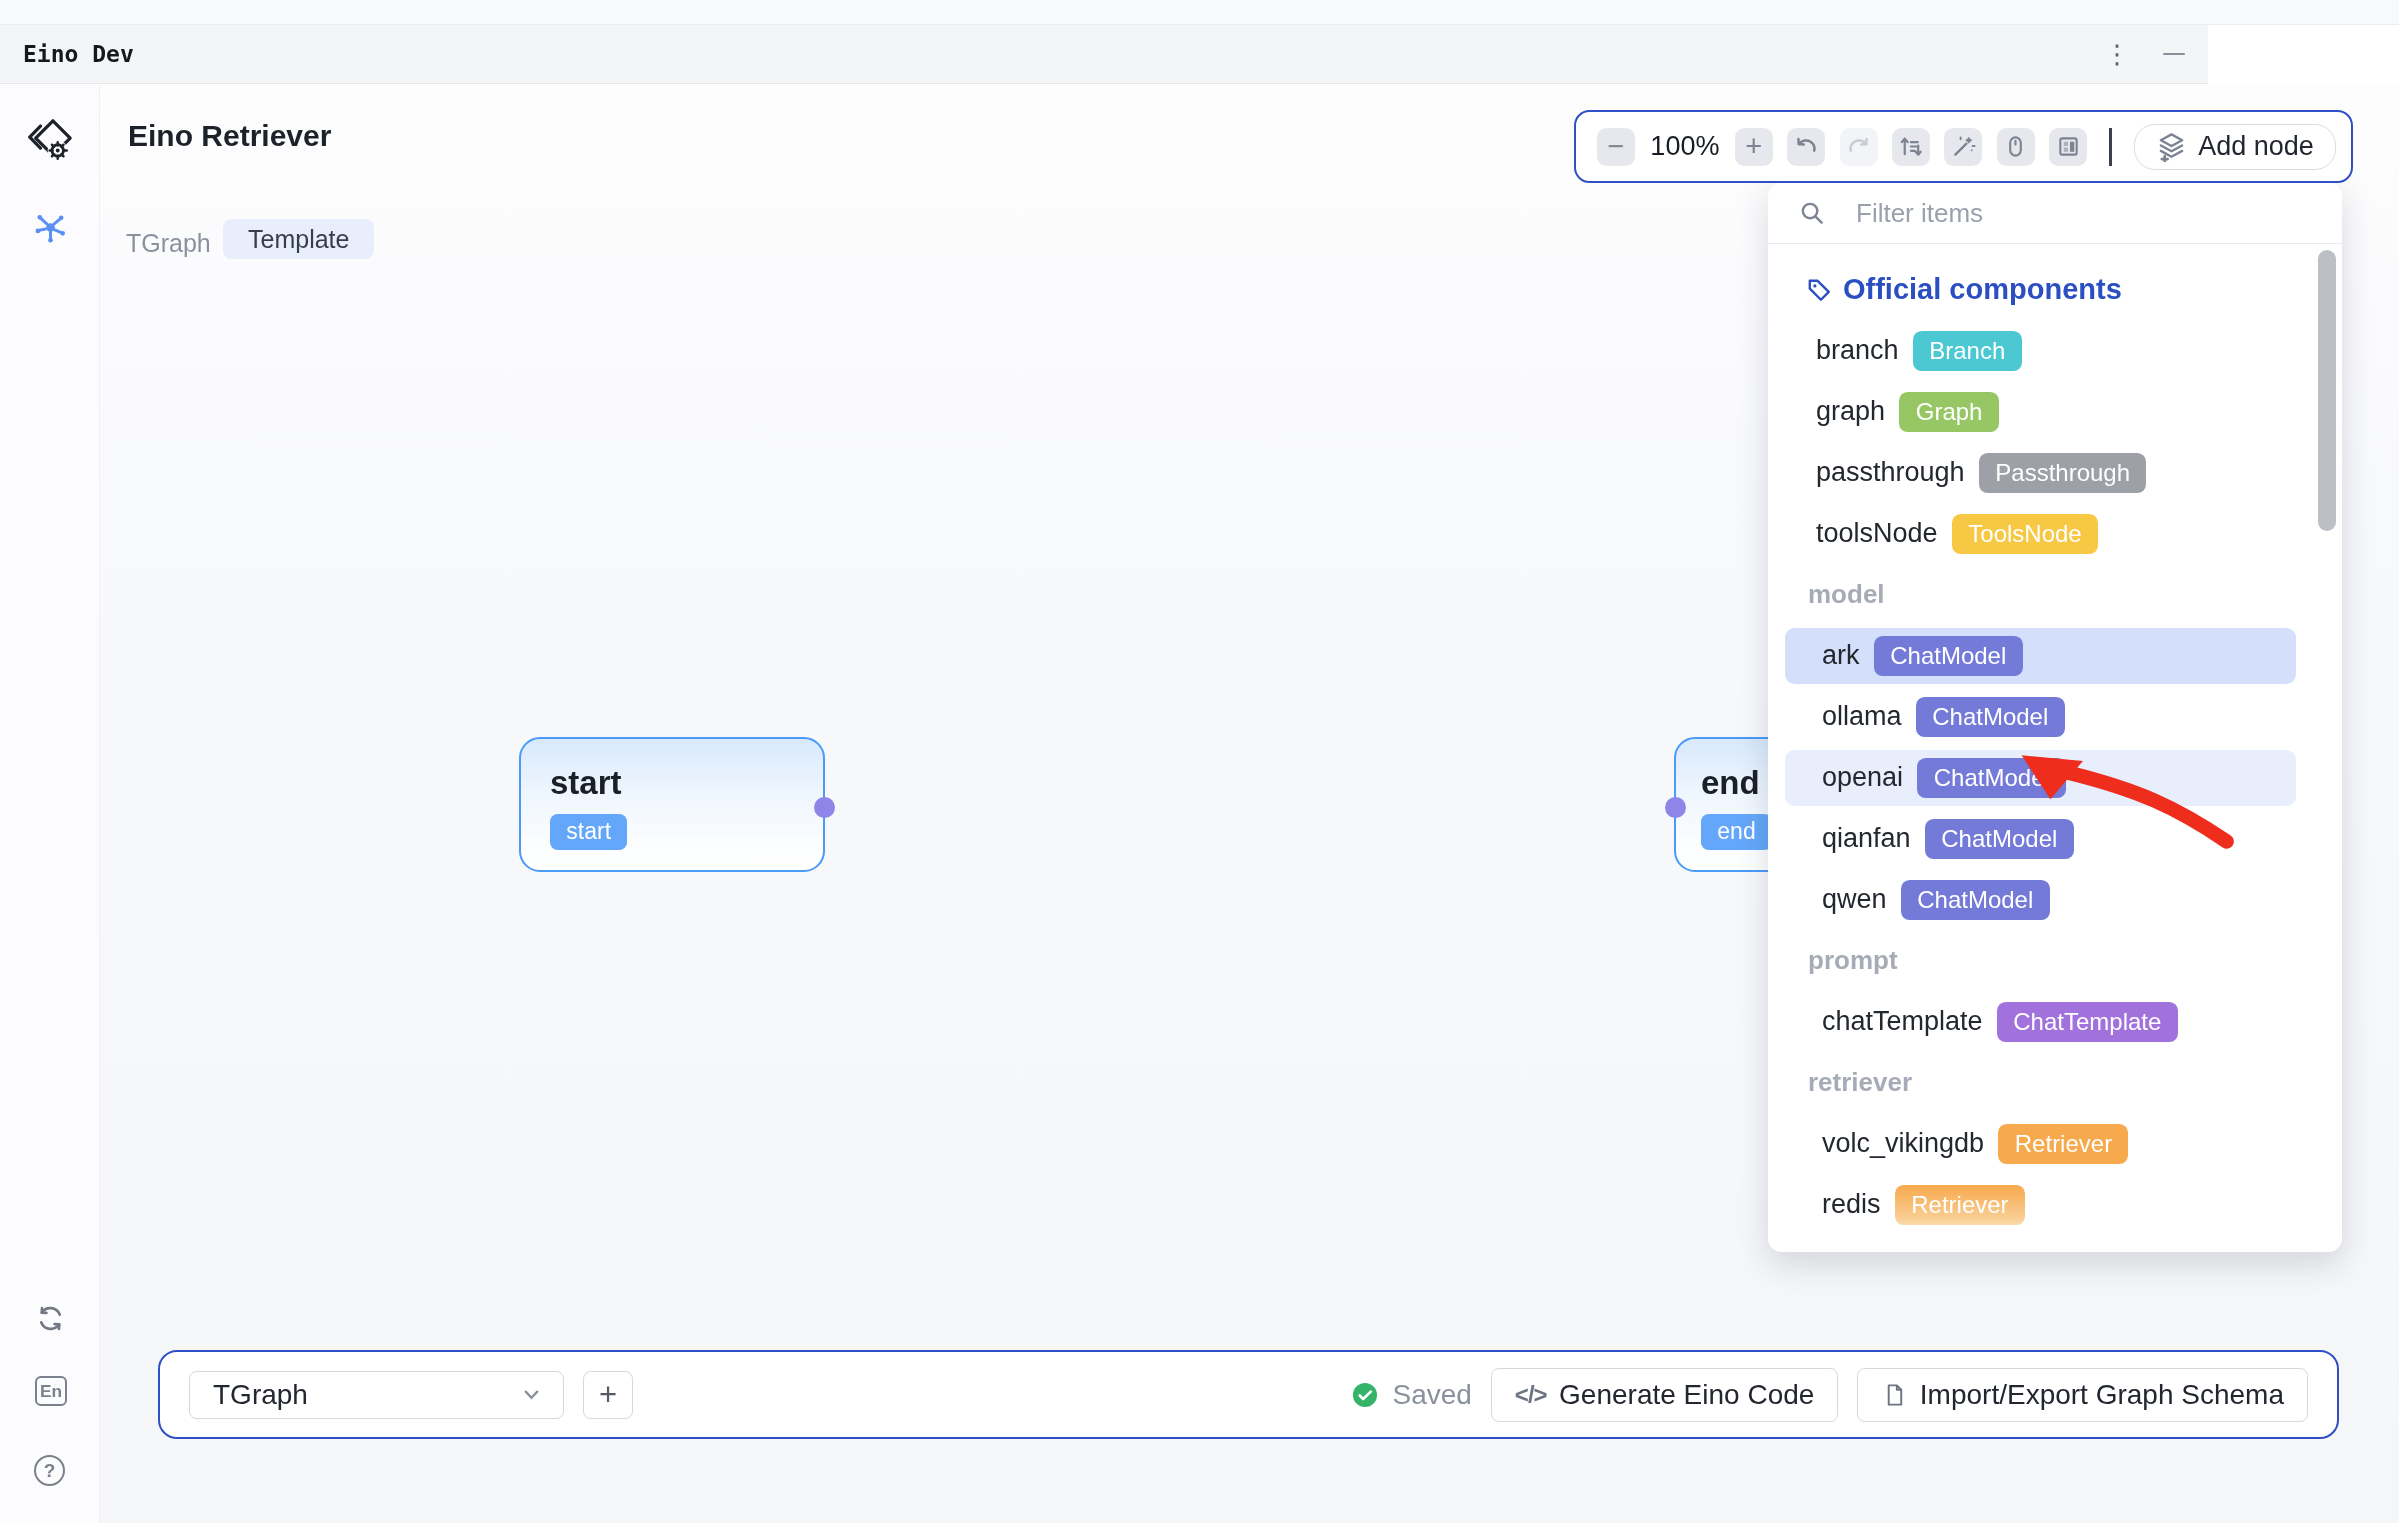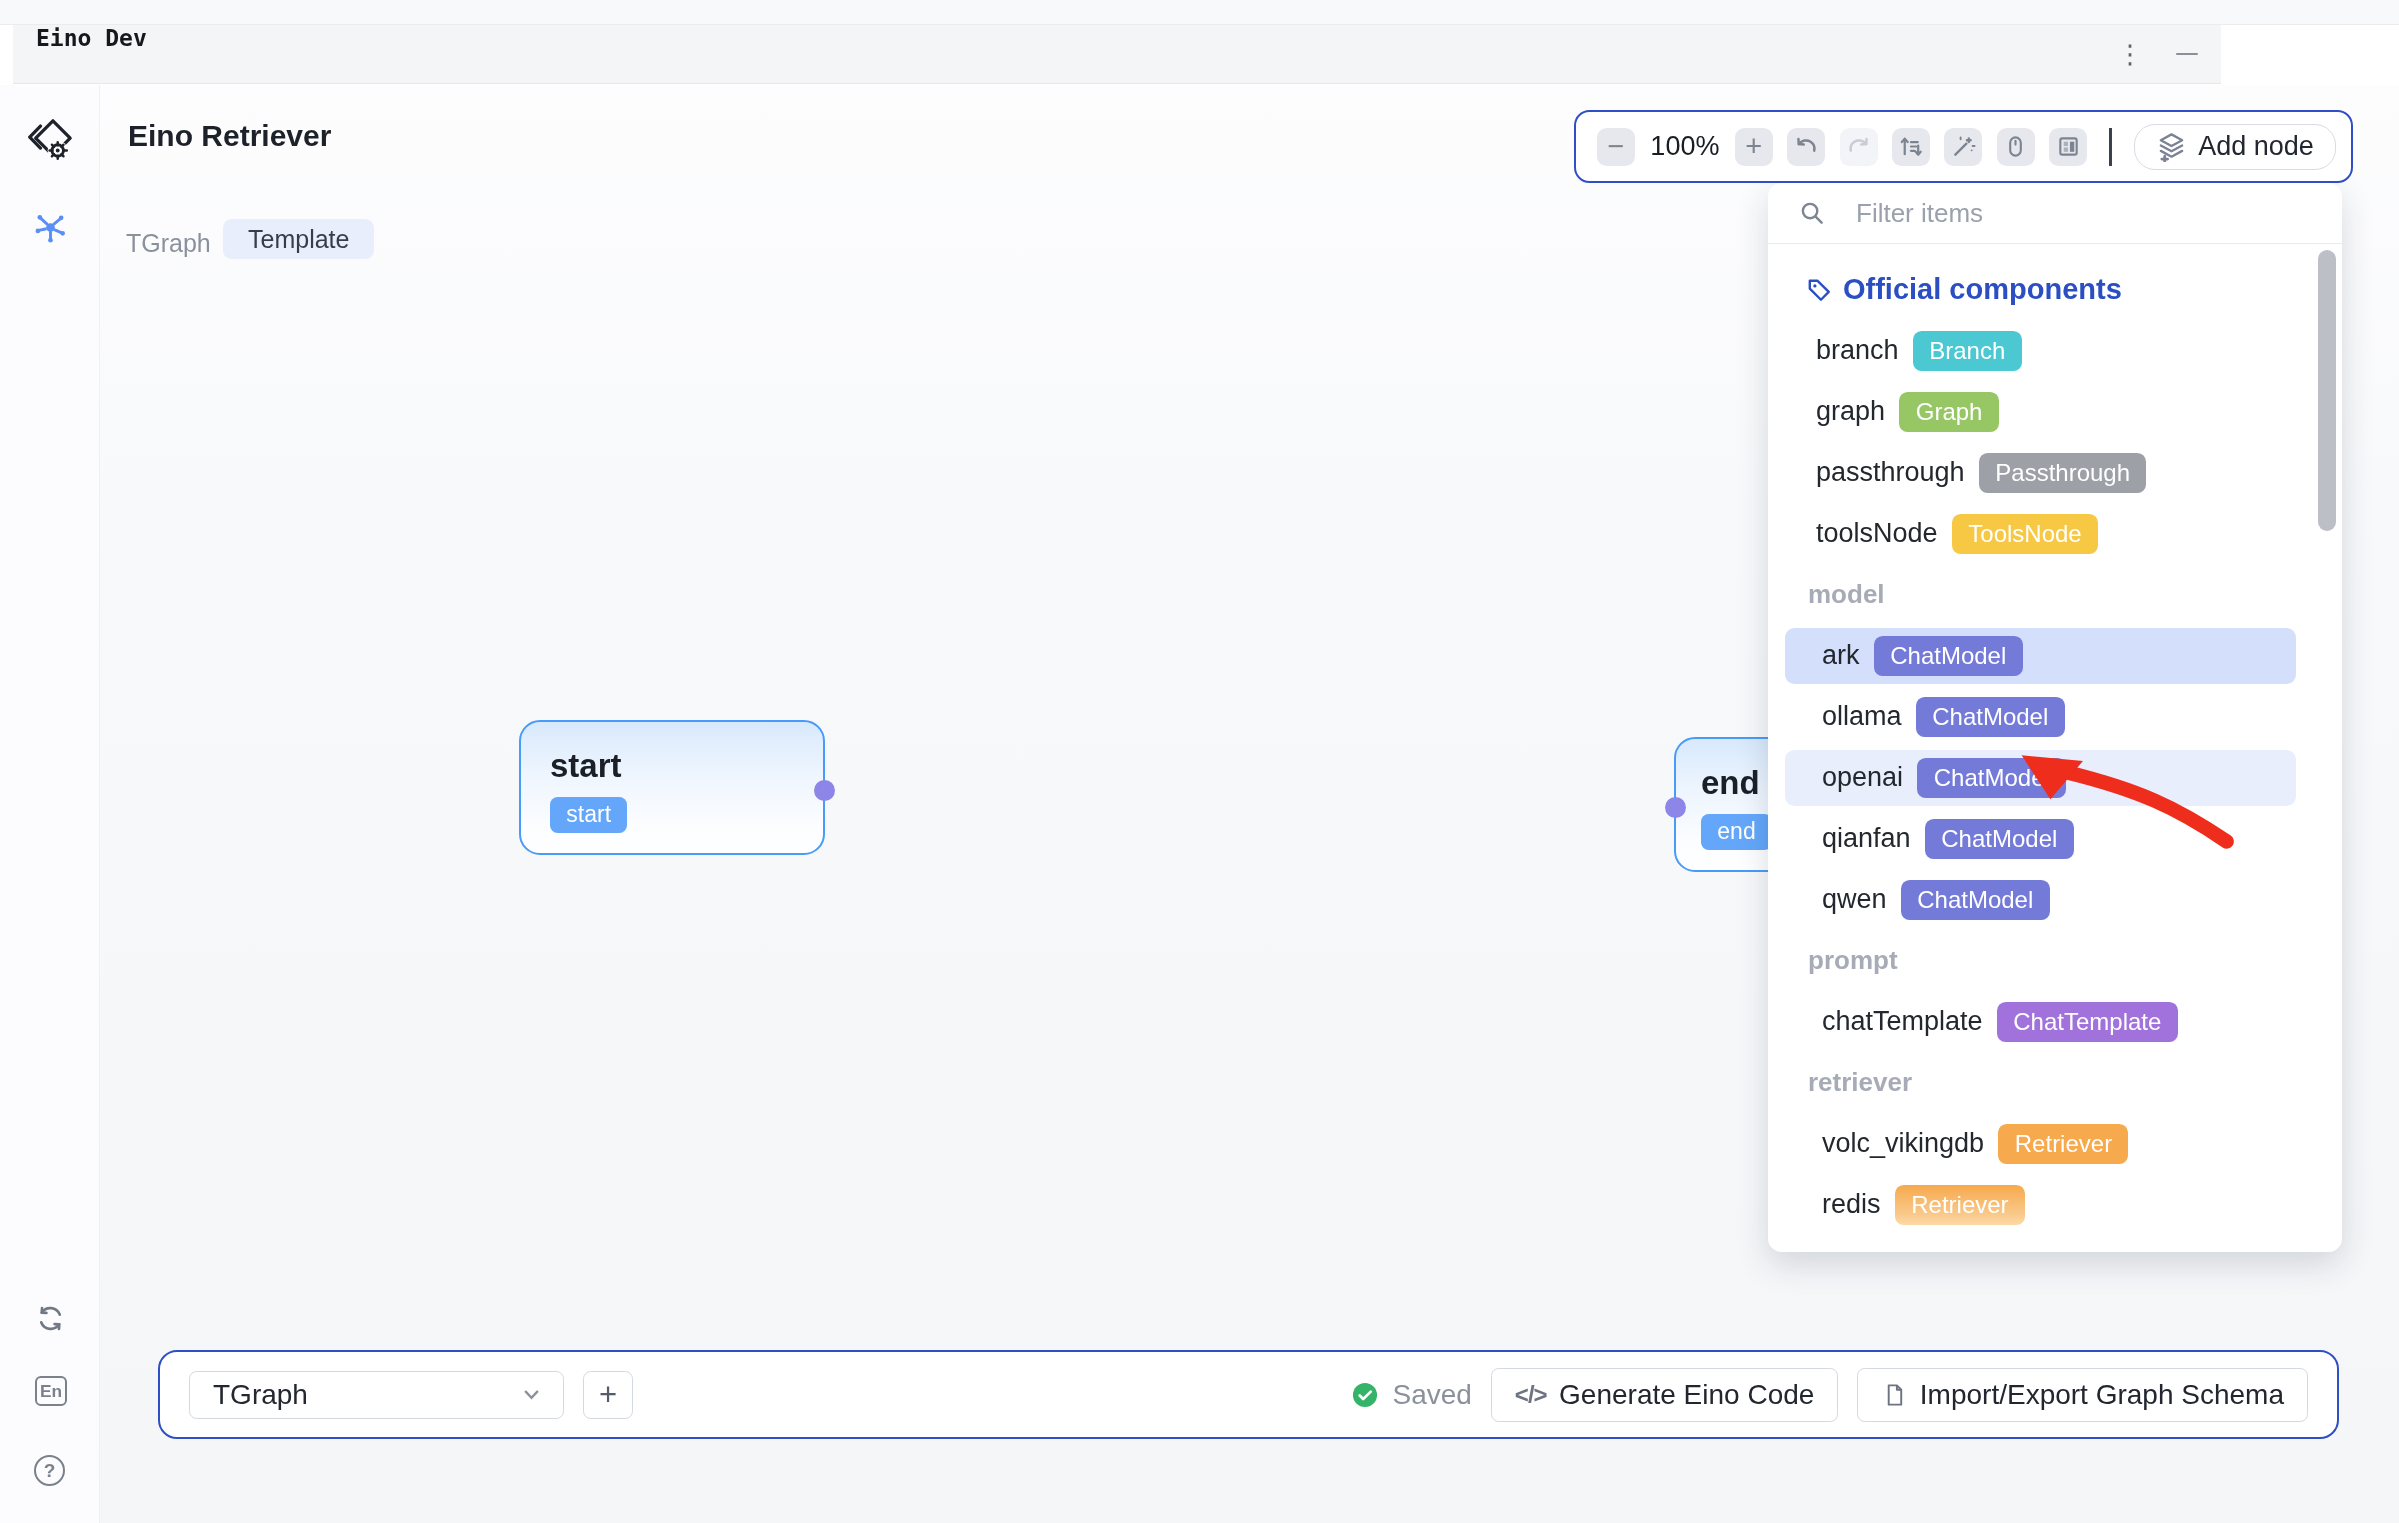--- a/index.html
+++ b/index.html
@@ -1,21 +1,21 @@
 <!DOCTYPE html>
 <html><head>
 <meta charset="utf-8">
 <style>
   html,body{margin:0;padding:0;width:2400px;height:1524px;overflow:hidden;background:#fff;
     font-family:"Liberation Sans",sans-serif;-webkit-font-smoothing:antialiased;}
   .abs{position:absolute;}
   
   .top-strip{left:0;top:0;width:2400px;height:24px;background:#f8f9fb;border-bottom:1px solid #ececf0;}
-  .titlebar{left:13px;top:25px;width:2208px;height:59px;background:#f4f5f7;border-bottom:1px solid #e5e7eb;
-    display:flex;padding:0 23px;box-sizing:border-box;}
+  .titlebar{left:0;top:25px;width:2208px;height:59px;background:#f4f5f7;border-bottom:1px solid #e5e7eb;
+    display:flex;align-items:center;padding:0 23px;box-sizing:border-box;}
   .app-title{font-family:"DejaVu Sans Mono",monospace;font-weight:bold;font-size:23px;color:#16181d;}
   .titlebar-right{margin-left:auto;display:flex;align-items:center;gap:33px;}
   .kebab{font-size:26px;color:#5d636e;line-height:1;letter-spacing:0;}
   .min-line{width:22px;height:2.9px;background:#8a8f99;border-radius:1.9px;}
   
   .sidebar{left:0;top:85px;width:99px;height:1439px;background:#fcfcfe;border-right:1px solid #eef0f3;}
   .side-icon{position:absolute;left:34px;width:33px;height:33px;color:#737984;}
   .side-icon svg{width:100%;height:100%;display:block;}
   .lang-box{left:35px;top:1376px;width:32px;height:30px;border:2.4px solid #7b818c;border-radius:5.8px;
     display:flex;align-items:center;justify-content:center;font-size:17.3px;font-weight:bold;color:#7b818c;box-sizing:border-box;}
@@ -146,21 +146,21 @@
 <div class="abs help-circle">
   <span>?</span>
 </div>
 
 <div class="abs page-title">Eino Retriever</div>
 <div class="abs tab-plain">TGraph</div>
 <div class="abs tab-pill">
   <span>Template</span>
 </div>
 
-<div class="abs node" style="left:519px;top:720px;">
+<div class="abs node" style="left:519px;top:737px;">
   <div class="node-title">start</div>
   <span class="node-badge">start</span>
   <span class="port" style="right:-11.5px;"></span>
 </div>
 
 <div class="abs node" style="left:1674px;top:737px;z-index:1;">
   <div class="node-title" style="margin-left:25px;">end</div>
   <span class="node-badge" style="margin-left:25px;">end</span>
   <span class="port" style="left:-10.6px;"></span>
 </div>

